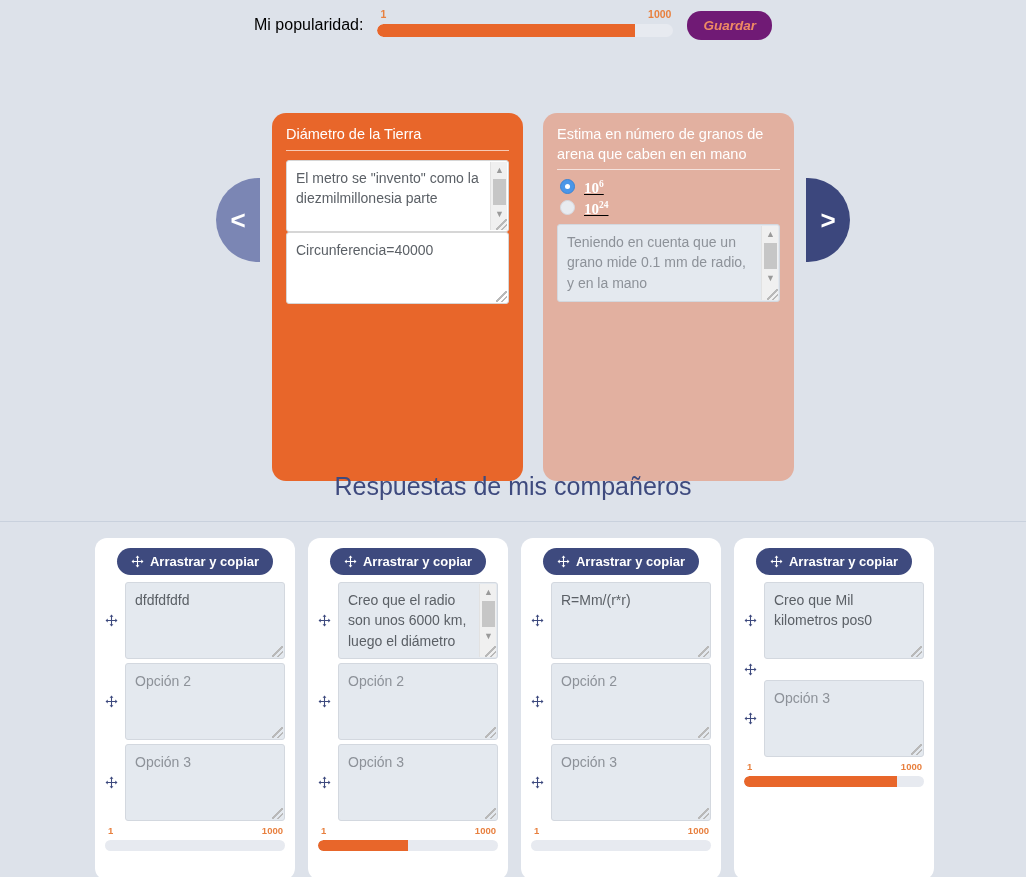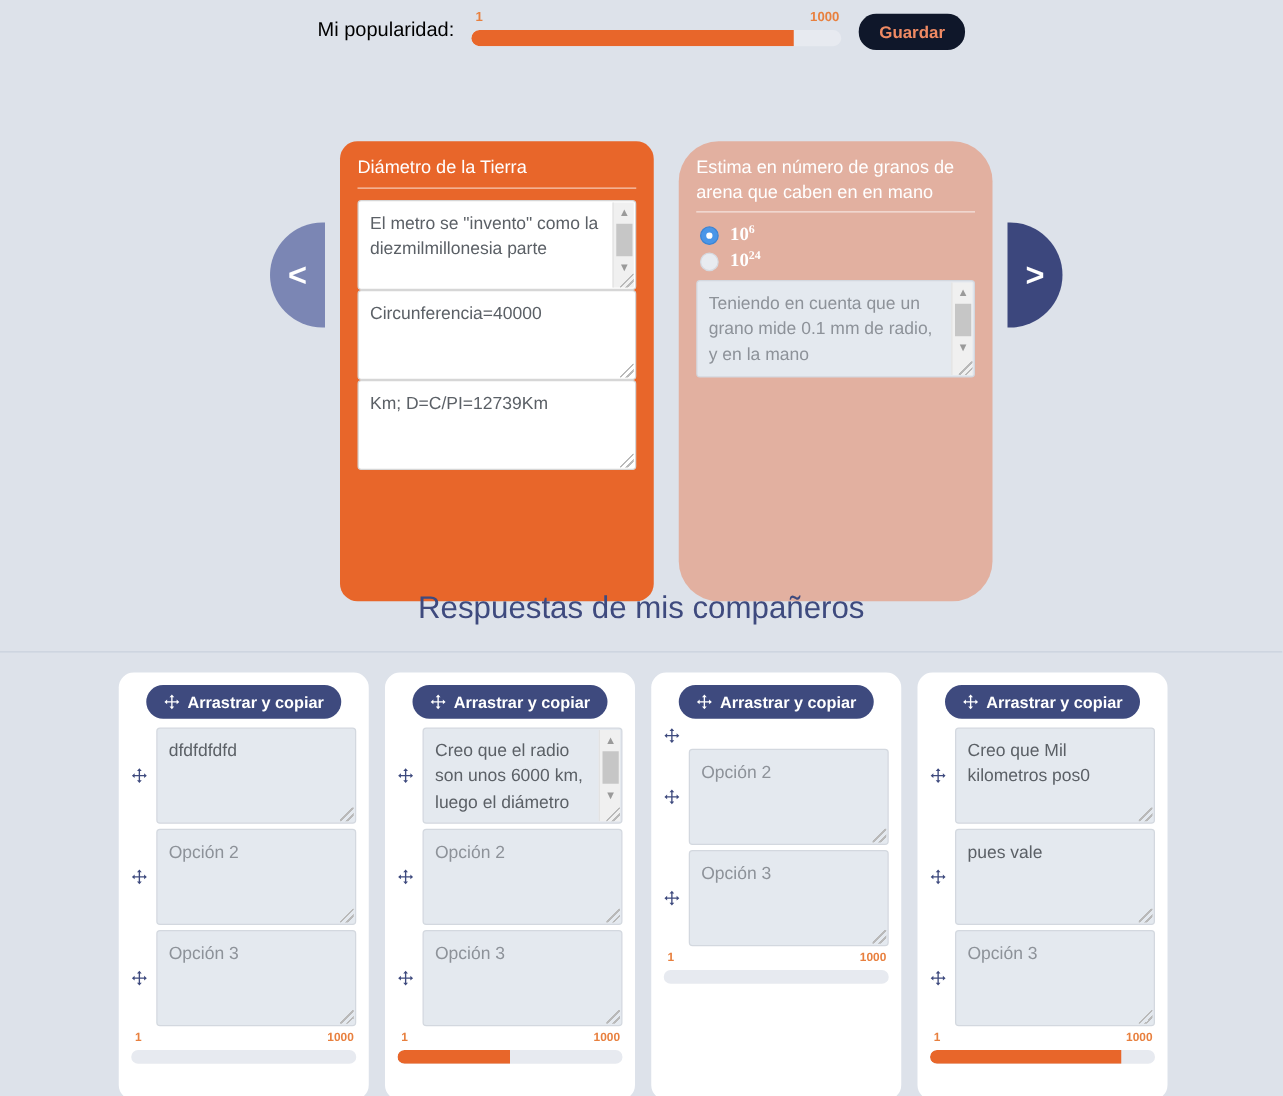--- a/index.html
+++ b/index.html
@@ -23,23 +23,24 @@
     font-size:10.5px; color:#e8803f; font-weight:bold;
   }
   .slider-minmax .mn{ position:absolute; left:3px; top:-2px;}
   .slider-minmax .mx{ position:absolute; right:2px; top:-2px;}
   .track{
     position:absolute; left:0; top:14px; width:100%; height:13px;
     background:#e7eaf0; border-radius:7px; overflow:hidden;
   }
   .fill{ height:100%; background:#e8662a; border-radius:7px 0 0 7px; }
   .btn-save{
-    background:#0f172a; color:#ef8a63; border:none; border-radius:14px;
+    background:#701a75; color:#ef8a63; border:none; border-radius:14px;
     font-size:13.5px; font-weight:bold; padding:7px 16px; cursor:pointer;
     font-family:"Liberation Sans", sans-serif;
+    font-style:italic;
   }
 
   
   .qarea{ position:absolute; left:0; top:55px; width:1026px; height:385px; }
 
   .nav-arrow{
     position:absolute; width:44px; height:84px;
     display:flex; align-items:center; justify-content:center;
     color:#ffffff; font-size:26px; font-weight:bold; cursor:pointer;
     font-family:"Liberation Sans", sans-serif; line-height:1;
@@ -47,21 +48,21 @@
   .nav-left{ background:#7b86b4; border-radius:44px 0 0 44px; }
   .nav-right{ background:#3c477d; border-radius:0 44px 44px 0; }
 
   #nav-prev-top{ left:216px; top:123px; }
   #nav-next-top{ left:806px; top:123px; }
 
   .card{
     position:absolute; border-radius:14px; padding:12px 14px 14px 14px;
   }
   .card-main{ left:272px; top:58px; width:251px; height:368px; background:#e8662a; }
-  .card-sec { left:543px; top:58px; width:251px; height:368px; background:#e2b0a0;border-radius:32px; }
+  .card-sec { left:543px; top:58px; width:251px; height:368px; background:#e2b0a0; }
 
   .card-title{
     color:#ffffff; font-weight:normal; font-size:14.5px; line-height:1.35;
     padding-bottom:5px; border-bottom:1px solid rgba(255,255,255,.65);
     margin-bottom:9px;
   }
 
   .ta{
     display:block; width:100%; resize:none; border:1px solid #cfd4dc;
     border-radius:3px; padding:7px 9px; font-size:14px; line-height:1.45;
@@ -84,21 +85,21 @@
   .sb .thumb{ position:absolute; left:2px; top:17px; width:13px; height:26px;
     background:#c6c6c6; }
   .grip{
     position:absolute; right:2px; bottom:2px; width:11px; height:11px;
     background:
       linear-gradient(135deg, transparent 45%, #b9b9b9 45%, #b9b9b9 55%, transparent 55%),
       linear-gradient(135deg, transparent 70%, #b9b9b9 70%, #b9b9b9 80%, transparent 80%);
   }
   .ta-holder .grip{ pointer-events:none; }
 
-  .radio-row{ display:flex; align-items:center; gap:9px; margin:2px 0 3px 3px; }
+  .radio-row{ display:flex; gap:9px; margin:2px 0 3px 3px;text-decoration:underline; }
   .radio{
     width:15px; height:15px; border-radius:50%; background:#e8ebf0;
     border:1px solid #d6dae1; flex:0 0 auto; position:relative;
   }
   .radio.on{ background:#4a96e8; border-color:#3b84d4; }
   .radio.on:after{
     content:""; position:absolute; left:4px; top:4px; width:5px; height:5px;
     border-radius:50%; background:#ffffff;
   }
   .radio-label{ color:#ffffff; font-size:15px; font-weight:bold;
@@ -185,24 +186,20 @@
           <div class="arr dn">▼</div>
         </div>
         <div class="grip"></div>
       </div>
 
       <div class="ta-holder">
         <textarea class="ta ta-white" style="height: 72px;">Circunferencia=40000</textarea>
         <div class="grip"></div>
       </div>
 
-      <div class="ta-holder">
-        <textarea class="ta ta-white" style="height: 72px;">Km; D=C/PI=12739Km</textarea>
-        <div class="grip"></div>
-      </div>
 
     </div>
   </div>
 
   <div class="card card-sec">
     <div class="card-title">Estima en número de granos de arena que caben en en mano</div>
 
     <div>
       <label class="radio-row">
         <span class="radio on"></span>
@@ -350,20 +347,24 @@
   </svg>
 </span>
           <span>Arrastrar y copiar</span>
         </button>
         <div class="opt-row">
           <span class="move-icon">
   <svg width="13" height="13" viewBox="0 0 24 24" fill="currentColor">
     <path d="M12 1 L15.5 5 H13 V11 H19 V8.5 L23 12 L19 15.5 V13 H13 V19 H15.5 L12 23 L8.5 19 H11 V13 H5 V15.5 L1 12 L5 8.5 V11 H11 V5 H8.5 Z"></path>
   </svg>
 </span>
+          <div class="ta-holder">
+            <textarea class="ta opt-ta ta-grey filled" style="color: rgb(91, 96, 102);">R=Mm/(r*r)</textarea>
+            <div class="grip"></div>
+          </div>
         </div>
         <div class="opt-row">
           <span class="move-icon">
   <svg width="13" height="13" viewBox="0 0 24 24" fill="currentColor">
     <path d="M12 1 L15.5 5 H13 V11 H19 V8.5 L23 12 L19 15.5 V13 H13 V19 H15.5 L12 23 L8.5 19 H11 V13 H5 V15.5 L1 12 L5 8.5 V11 H11 V5 H8.5 Z"></path>
   </svg>
 </span>
           <div class="ta-holder">
             <textarea class="ta opt-ta ta-grey" style="">Opción 2</textarea>
             <div class="grip"></div>
@@ -409,24 +410,20 @@
             <textarea class="ta opt-ta ta-grey filled" style="color: rgb(91, 96, 102);">Creo que Mil kilometros pos0</textarea>
             <div class="grip"></div>
           </div>
         </div>
         <div class="opt-row">
           <span class="move-icon">
   <svg width="13" height="13" viewBox="0 0 24 24" fill="currentColor">
     <path d="M12 1 L15.5 5 H13 V11 H19 V8.5 L23 12 L19 15.5 V13 H13 V19 H15.5 L12 23 L8.5 19 H11 V13 H5 V15.5 L1 12 L5 8.5 V11 H11 V5 H8.5 Z"></path>
   </svg>
 </span>
-          <div class="ta-holder">
-            <textarea class="ta opt-ta ta-grey filled" style="color: rgb(91, 96, 102);">pues vale</textarea>
-            <div class="grip"></div>
-          </div>
         </div>
         <div class="opt-row">
           <span class="move-icon">
   <svg width="13" height="13" viewBox="0 0 24 24" fill="currentColor">
     <path d="M12 1 L15.5 5 H13 V11 H19 V8.5 L23 12 L19 15.5 V13 H13 V19 H15.5 L12 23 L8.5 19 H11 V13 H5 V15.5 L1 12 L5 8.5 V11 H11 V5 H8.5 Z"></path>
   </svg>
 </span>
           <div class="ta-holder">
             <textarea class="ta opt-ta ta-grey" style="">Opción 3</textarea>
             <div class="grip"></div>

